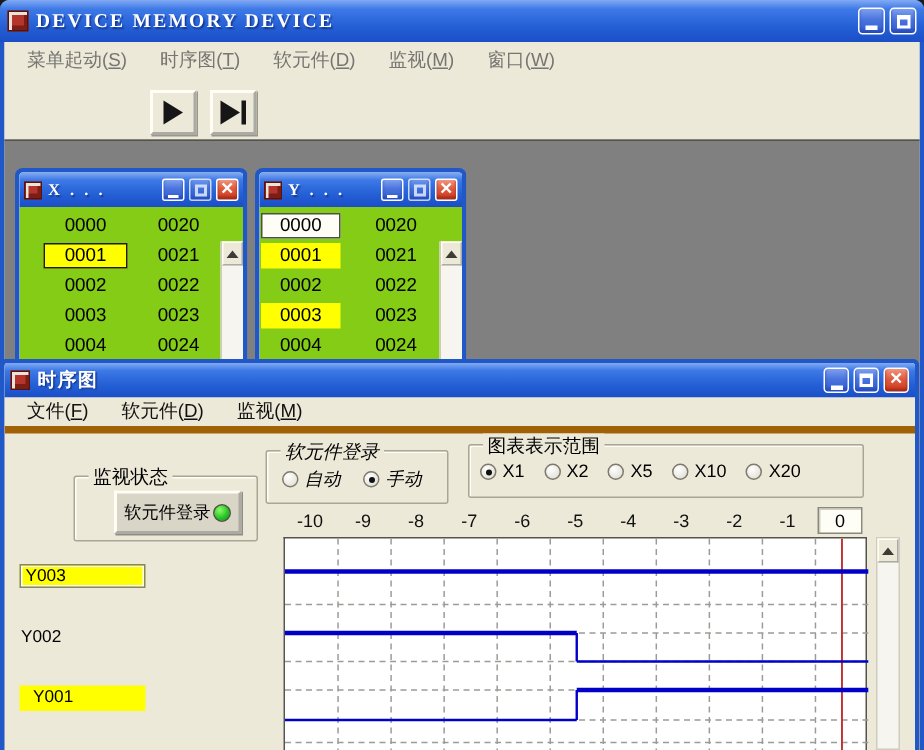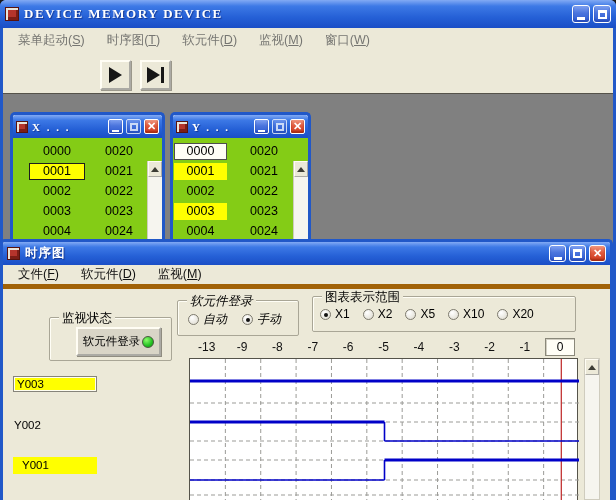--- a/index.html
+++ b/index.html
@@ -297,21 +297,21 @@
         </label>
         <label class="radio">
           <span class="rb"></span>
           <span class="rb-label">X20</span>
         </label>
       </div>
     </div>
 
     <div class="time-axis">
       <span class="tick-box">0</span>
-    <span class="tick" style="left: 17.6818px;">-13</span>
+    <span class="tick" style="left: 17.6818px;">-10</span>
         <span class="tick" style="left: 53.0455px;">-9</span>
         <span class="tick" style="left: 88.4091px;">-8</span>
         <span class="tick" style="left: 123.773px;">-7</span>
         <span class="tick" style="left: 159.136px;">-6</span>
         <span class="tick" style="left: 194.5px;">-5</span>
         <span class="tick" style="left: 229.864px;">-4</span>
         <span class="tick" style="left: 265.227px;">-3</span>
         <span class="tick" style="left: 300.591px;">-2</span>
         <span class="tick" style="left: 335.955px;">-1</span>
       </div>

